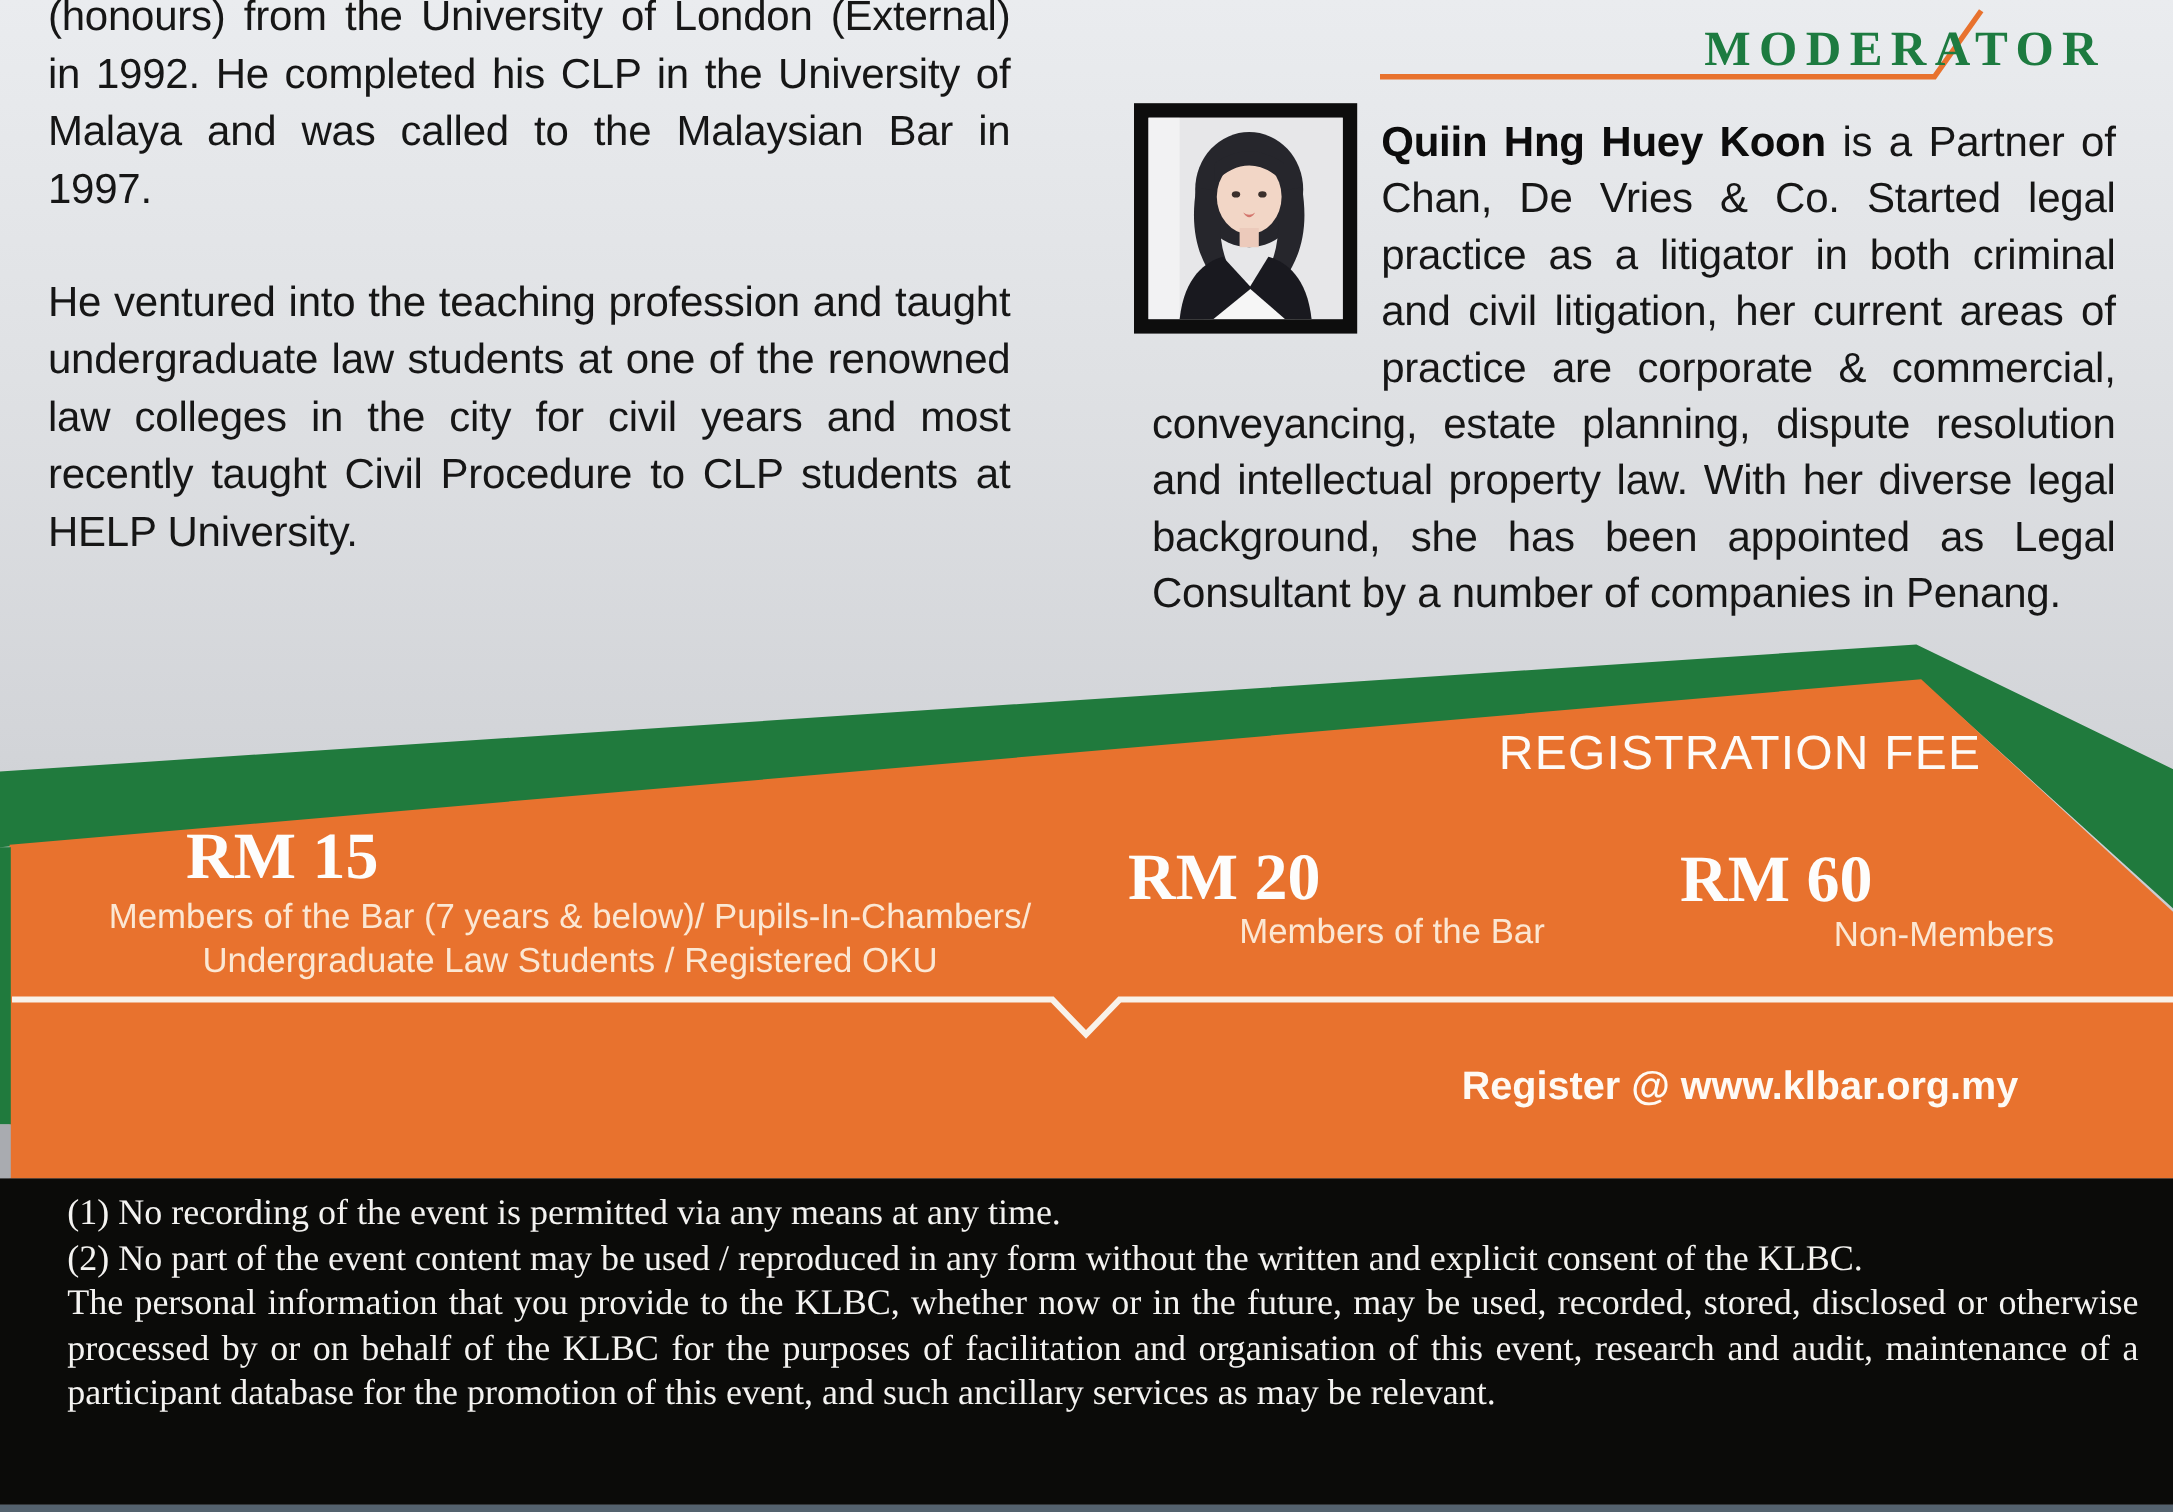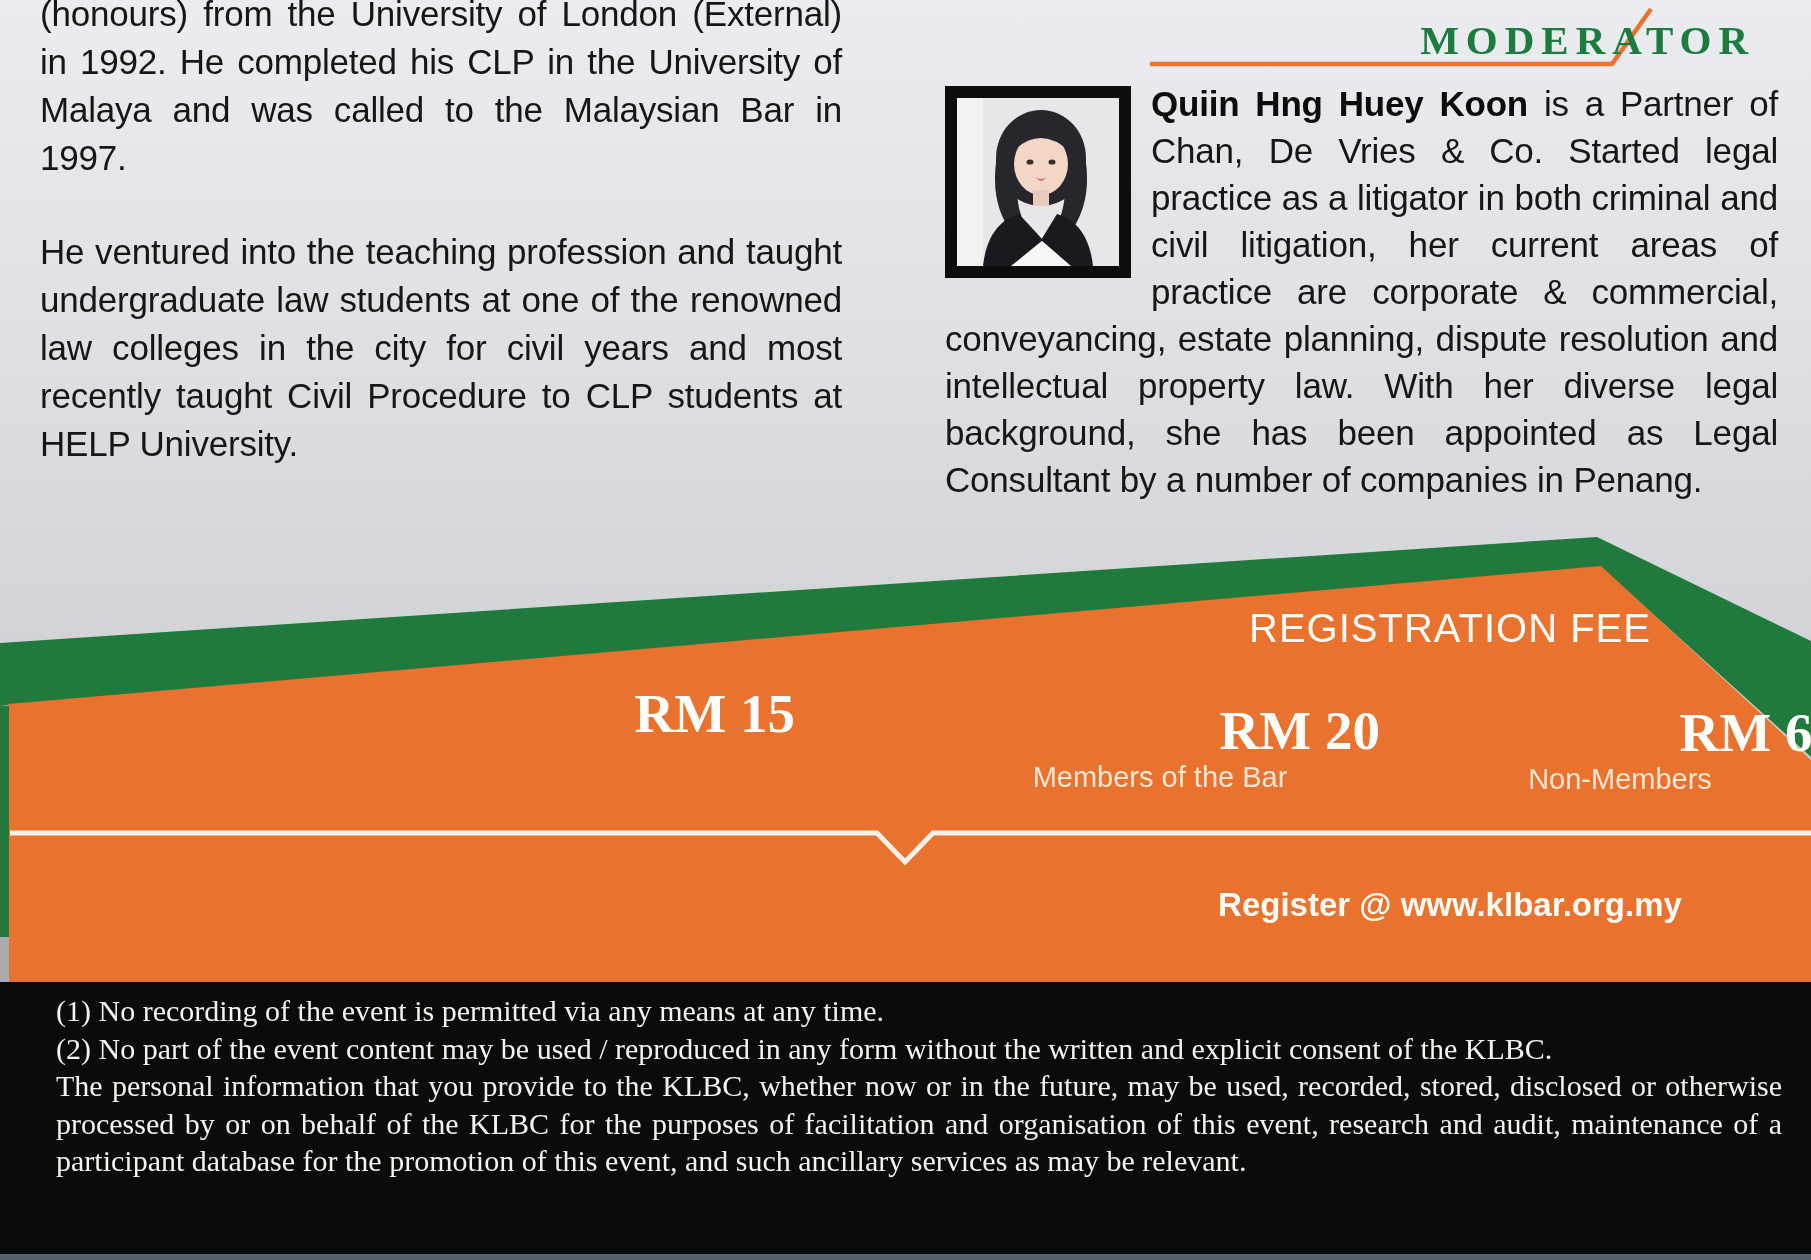--- a/index.html
+++ b/index.html
@@ -13,29 +13,29 @@
   
   .bio-left{left:40px;top:-10px;width:802px;font-size:35px;line-height:48px;
     color:#161616;text-align:justify;letter-spacing:-0.2px;}
   .bio-left p{margin:0 0 46px 0;}
   
   .mod-heading{left:955px;top:16px;width:800px;text-align:right;
     font-family:"Liberation Serif",serif;font-weight:bold;font-size:41px;
     letter-spacing:7px;color:#1d7b40;}
   .bio-right{left:945px;top:80px;width:833px;font-size:35px;line-height:47px;
     color:#161616;text-align:justify;letter-spacing:-0.2px;}
-  .bio-right p{margin:0;}
+  .bio-right p{margin:15px;}
   .mod-name{font-weight:bold;color:#0c0c0c;}
   .photo{float:left;width:162px;height:168px;border:12px solid #0d0d0d;
     margin:6px 20px 6px 0;background:#e7e7e9;overflow:hidden;}
   
   .regfee-heading{left:1200px;top:606px;width:500px;text-align:center;
     font-size:40px;letter-spacing:1px;color:#fdfbf8;}
   .fee-price{font-family:"Liberation Serif",serif;font-weight:bold;
-    font-size:55px;color:#fdfdfc;text-align:right;}
+    font-size:55px;color:#fdfdfc;text-align:left;}
   .fee-desc{font-size:29px;line-height:37px;color:#fbe7d3;text-align:center;}
   .fee1-price{left:155px;top:682px;width:640px;}
   .fee1-desc{left:40px;top:746px;width:870px;}
   .fee2-price{left:940px;top:699px;width:440px;}
   .fee2-desc{left:940px;top:759px;width:440px;}
   .fee3-price{left:1400px;top:701px;width:440px;}
   .fee3-desc{left:1400px;top:761px;width:440px;}
   .limited{left:100px;top:845px;width:935px;font-size:30px;line-height:39px;
     color:#fcefe0;text-align:justify;}
   .limited .big{font-size:43px;font-weight:bold;color:#fefcf9;line-height:30px;}
@@ -87,20 +87,21 @@
         <path d="M26,168 C30,132 48,120 62,116 L86,142 L54,168 Z" fill="#19191f"></path>
         <path d="M136,168 C132,132 114,120 100,116 L84,142 L114,168 Z" fill="#19191f"></path>
       </svg>
     </div>
     <p><span class="mod-name">Quiin Hng Huey Koon</span><span> is a Partner of Chan, De Vries &amp; Co. Started legal practice as a litigator in both criminal and civil litigation, her current areas of practice are corporate &amp; commercial, conveyancing, estate planning, dispute resolution and intellectual property law. With her diverse legal background, she has been appointed as Legal Consultant by a number of companies in Penang.</span></p>
   </div>
 
   <div class="txt regfee-heading">REGISTRATION FEE</div>
 
   <div class="txt fee-price fee1-price">RM 15</div>
+  <div class="txt fee-desc fee1-desc">Members of the Bar (7 years &amp; below)/ Pupils-In-Chambers/ Undergraduate Law Students / Registered OKU</div>
 
   <div class="txt fee-price fee2-price">RM 20</div>
   <div class="txt fee-desc fee2-desc">Members of the Bar</div>
 
   <div class="txt fee-price fee3-price">RM 60</div>
   <div class="txt fee-desc fee3-desc">Non-Members</div>
 
 
   <div class="txt register-at">Register @ www.klbar.org.my</div>
 

